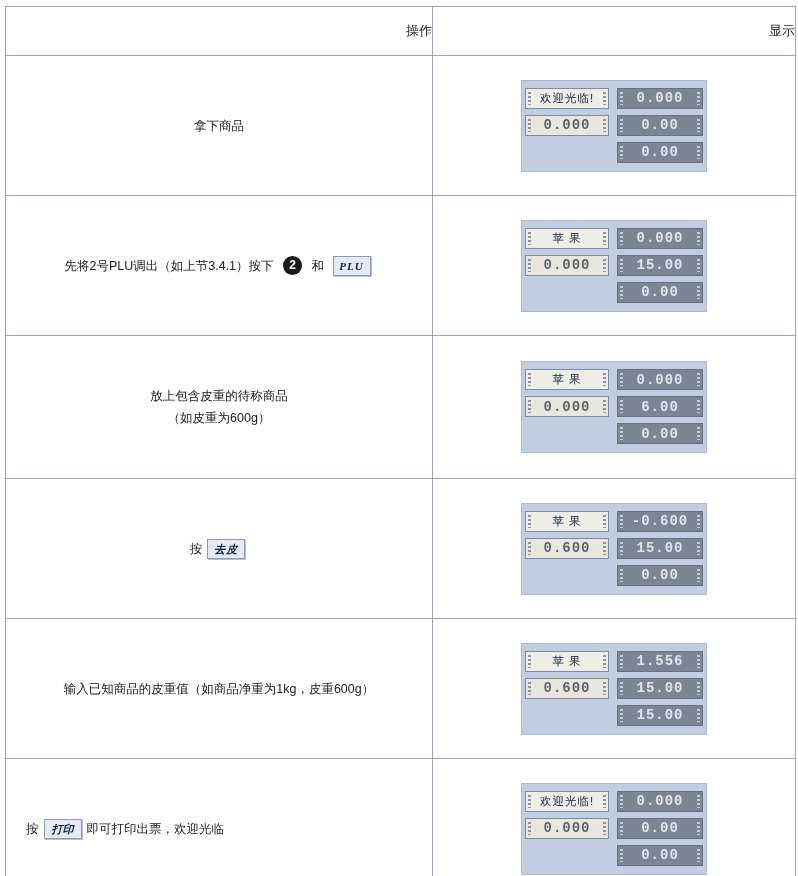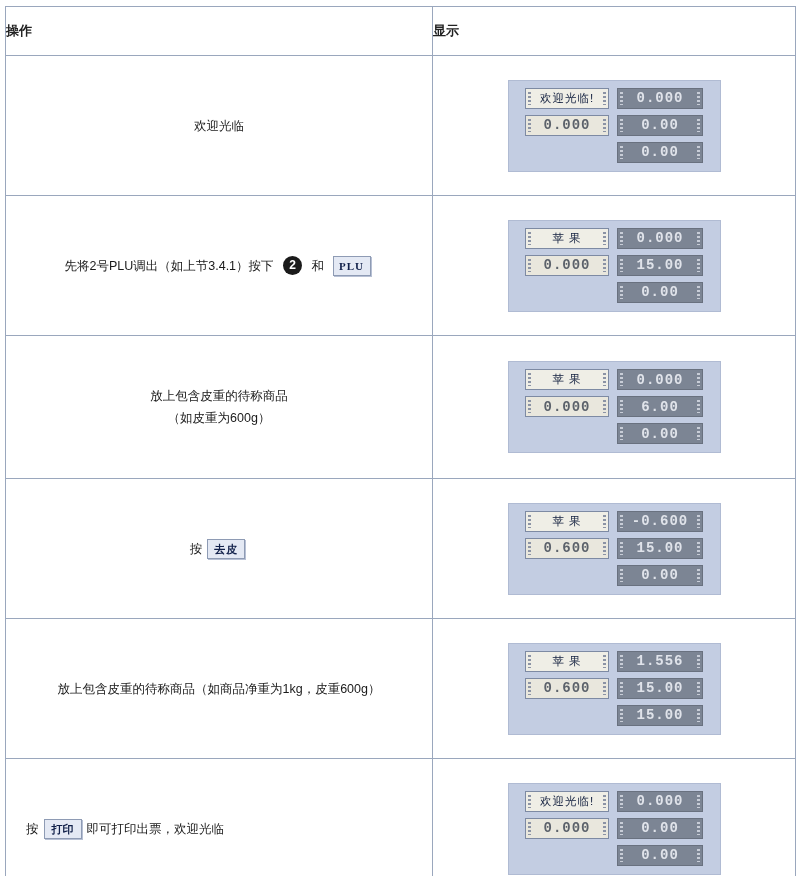--- a/index.html
+++ b/index.html
@@ -24,23 +24,23 @@
   table.manual col.c-op { width: 427px; }
   table.manual col.c-disp { width: 363px; }
 
   table.manual th, table.manual td {
     border: 1px solid #9aa7bd;
     padding: 0;
     vertical-align: middle;
   }
   table.manual thead th {
     height: 48px;
-    font-weight: bold;
+    font-weight: normal;
     font-size: 13px;
-    text-align: left;
+    text-align: right;
     color: #222;
   }
 
   td.op {
     text-align: center;
     font-size: 12.5px;
     line-height: 22px;
     color: #1a1a1a;
     padding: 6px 18px;
   }
@@ -68,20 +68,21 @@
     padding: 2px 5px;
     margin: 0 3px;
     border: 1px solid #8e9bb4;
     background: #e4e9f4;
     box-shadow: 1px 1px 0 #b7c0d4;
     font-size: 11px;
     font-weight: bold;
     text-align: center;
     color: #11204a;
     line-height: 14px;
+    font-style: italic;
   }
   .keycap.sans { font-family: "Liberation Sans", sans-serif; }
   .keycap.serif { font-family: "Liberation Serif", serif; letter-spacing: 1px; }
   .circle-key {
     display: inline-block;
     width: 19px;
     height: 19px;
     border-radius: 50%;
     background: #1a1a1a;
     color: #fff;
@@ -94,21 +95,21 @@
   }
 
   
   .panel-wrap {
     display: flex;
     justify-content: center;
     align-items: center;
     padding: 14px 0;
   }
   .panel {
-    width: 213px;
+    width: 186px;
     background: #c3cde2;
     border: 1px solid #b0bbd3;
     padding: 7px 8px 8px 8px;
     box-sizing: border-box;
     display: grid;
     grid-template-columns: 84px 86px;
     grid-column-gap: 8px;
     grid-row-gap: 6px;
     justify-content: center;
   }
@@ -192,21 +193,21 @@
   <thead>
     <tr>
       <th>操作</th>
       <th>显示</th>
     </tr>
   </thead>
   <tbody id="tbody">
       <tr style="height: 140px;">
         <td class="op">
           <div class="op-line">
-            <span class="op-text">欢迎光临</span>
+            <span class="op-text">拿下商品</span>
           </div>
         </td>
         <td class="disp">
           <div class="panel-wrap">
             <div class="panel">
               <div class="lcd name cell-r1c1">
                 <span class="label">欢迎光临!</span>
               </div>
               <div class="lcd dark cell-r1c2">
                 <span class="seg">0.000</span>
@@ -311,21 +312,21 @@
               <div class="lcd dark cell-r3c2">
                 <span class="seg">0.00</span>
               </div>
             </div>
           </div>
         </td>
       </tr>
       <tr style="height: 140px;">
         <td class="op">
           <div class="op-line">
-            <span class="op-text">放上包含皮重的待称商品（如商品净重为1kg，皮重600g）</span>
+            <span class="op-text">输入已知商品的皮重值（如商品净重为1kg，皮重600g）</span>
           </div>
         </td>
         <td class="disp">
           <div class="panel-wrap">
             <div class="panel">
               <div class="lcd name cell-r1c1">
                 <span class="label">苹 果</span>
               </div>
               <div class="lcd dark cell-r1c2">
                 <span class="seg">1.556</span>

